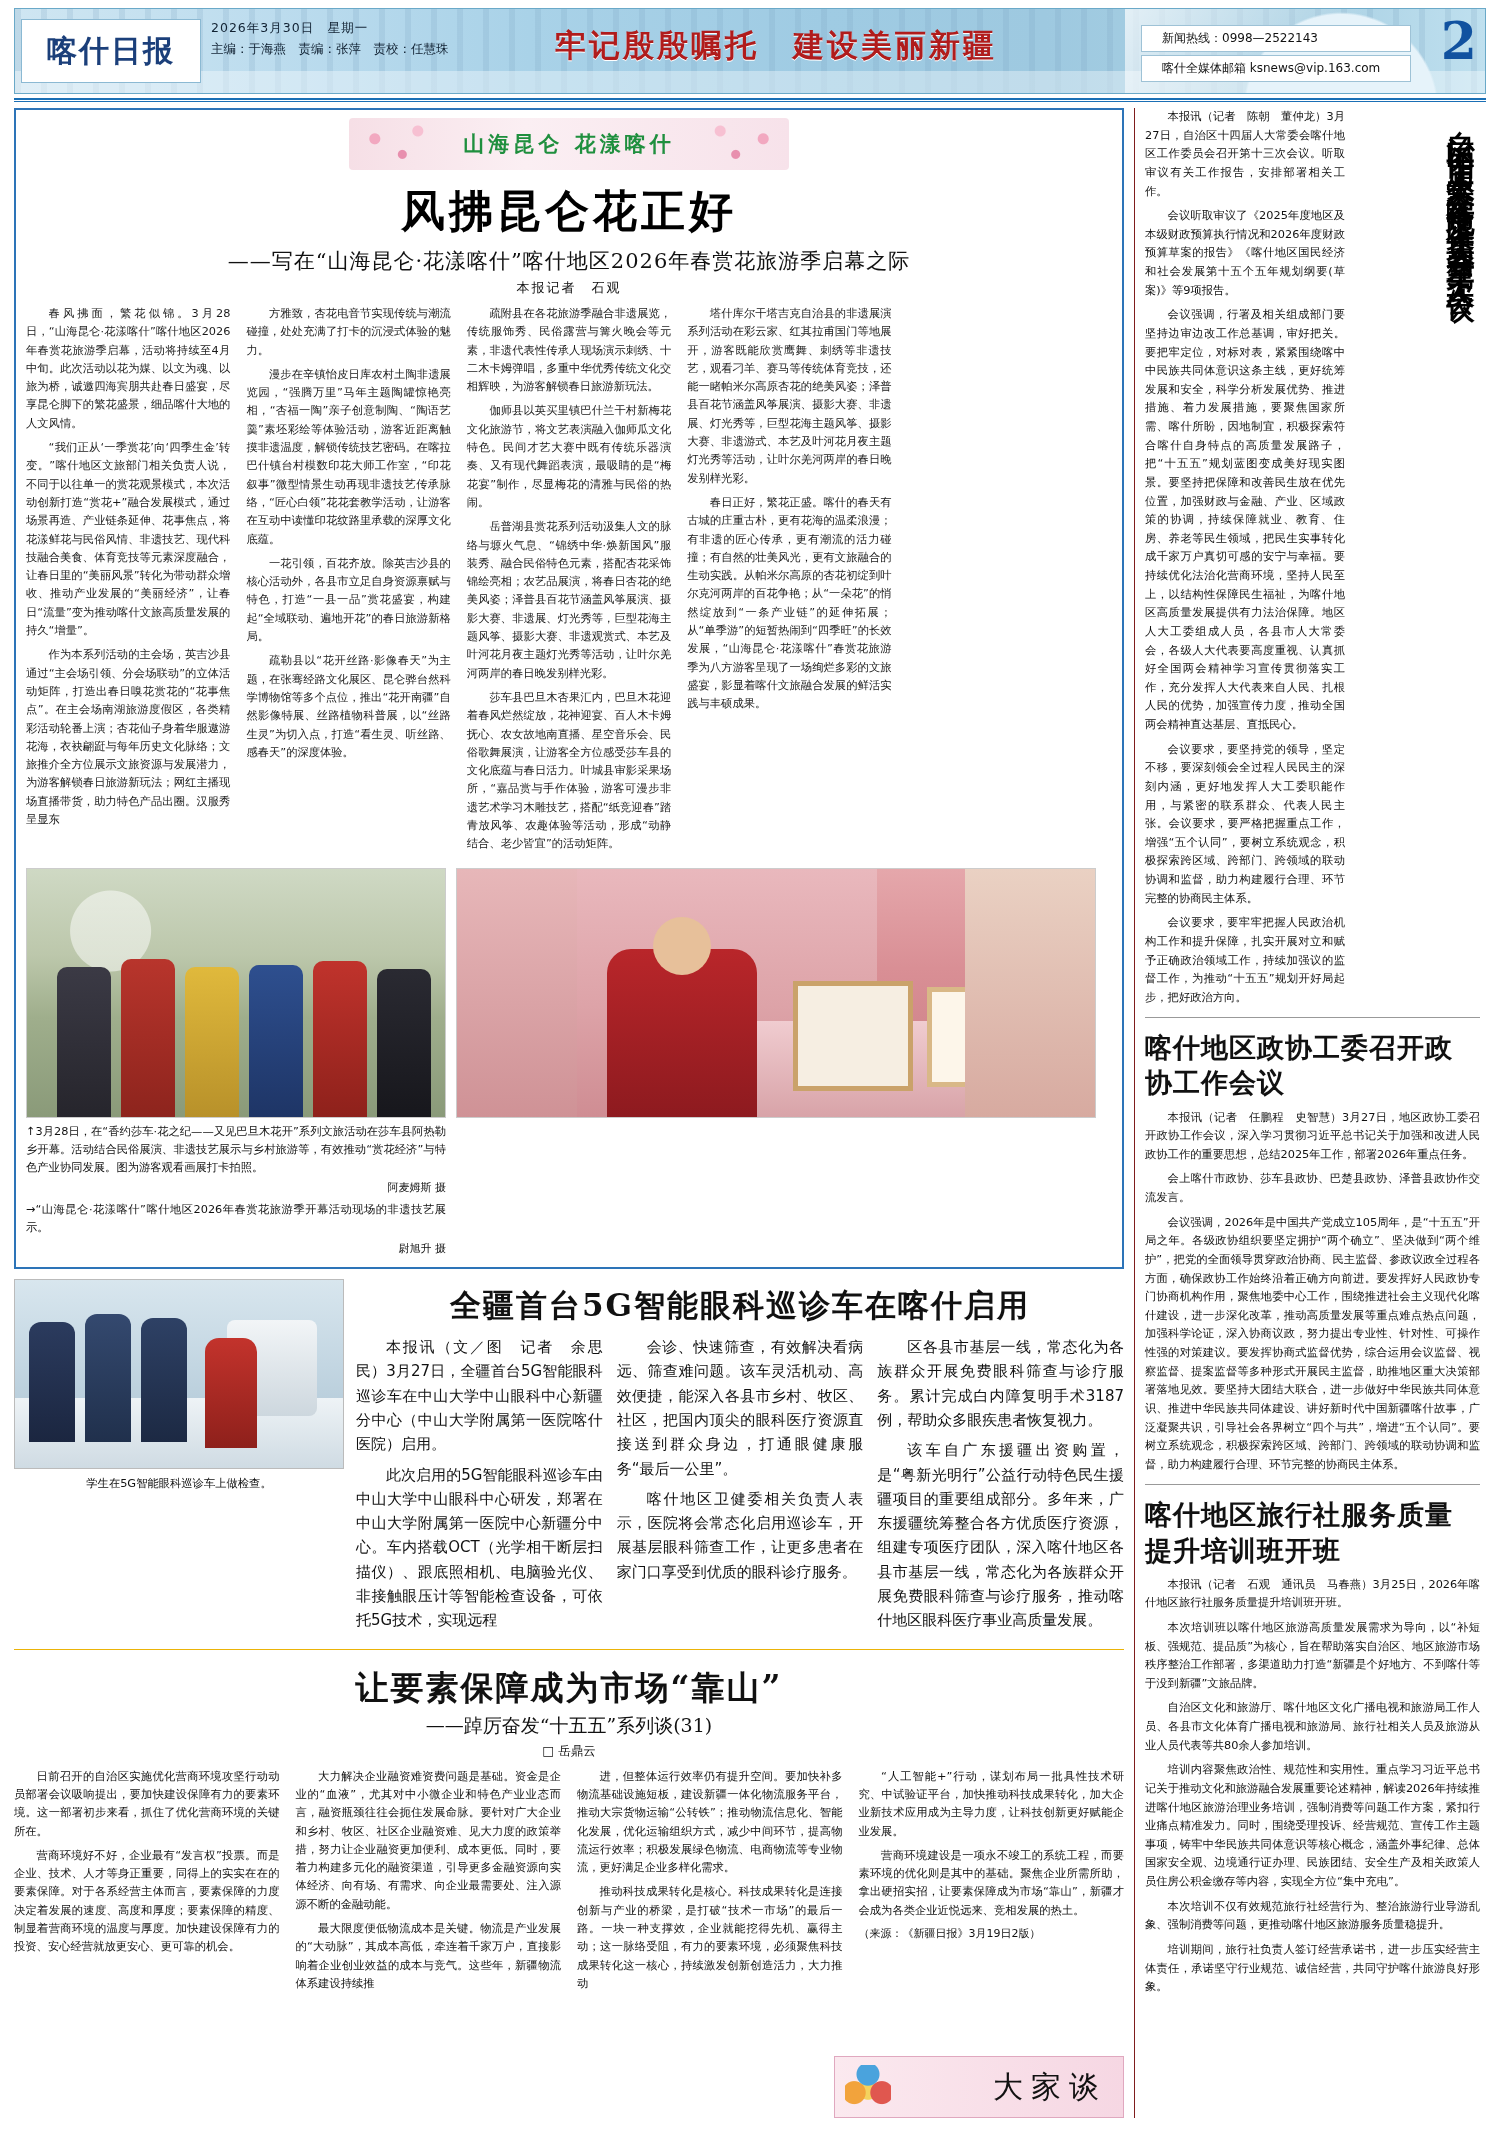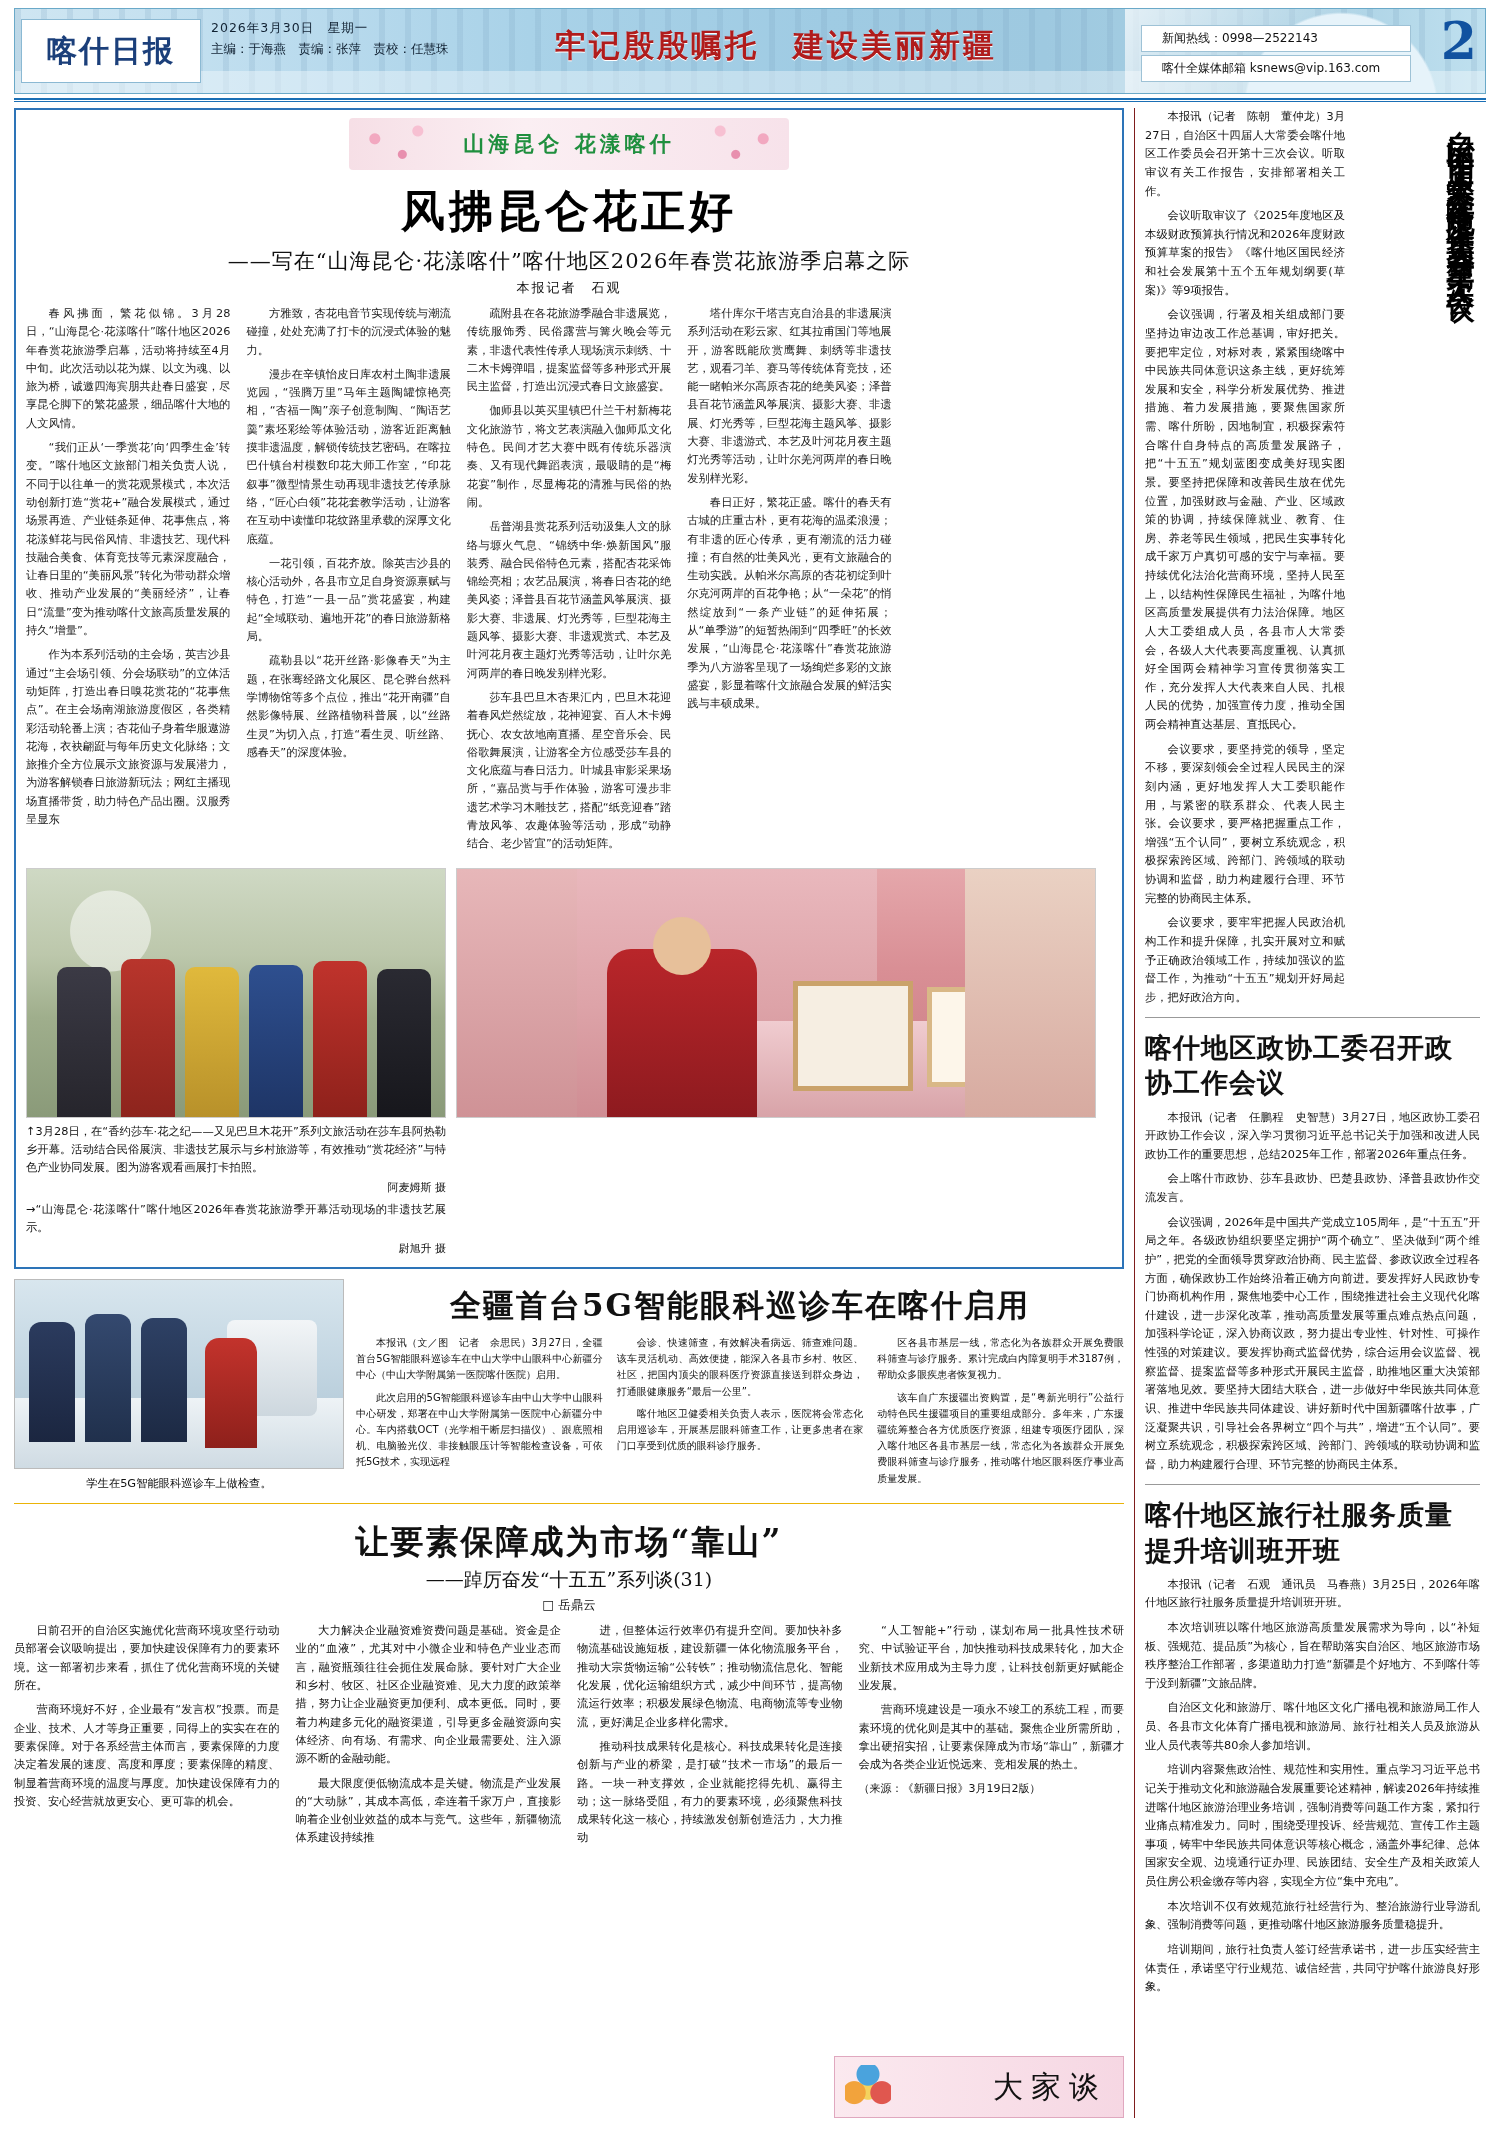--- a/index.html
+++ b/index.html
@@ -239,21 +239,21 @@
     background:linear-gradient(180deg,#d8e6ee 0%,#c3d6e2 45%,#a9c1d1 100%);
   }
   .g5-photo .van { position:absolute; left:0; bottom:0; width:100%; height:70px; background:linear-gradient(180deg,#eef3f6,#cfdbe3); }
   .g5-photo .eq { position:absolute; right:26px; top:40px; width:90px; height:96px; background:linear-gradient(180deg,#f2f5f7,#cdd7de); border-radius:8px; }
   .g5-photo .p1{position:absolute;left:14px;bottom:26px;width:46px;height:120px;background:linear-gradient(180deg,#2b3b5e,#1b2640);border-radius:12px 12px 0 0;}
   .g5-photo .p2{position:absolute;left:70px;bottom:26px;width:46px;height:128px;background:linear-gradient(180deg,#34496f,#20304c);border-radius:12px 12px 0 0;}
   .g5-photo .p3{position:absolute;left:126px;bottom:26px;width:46px;height:124px;background:linear-gradient(180deg,#2e4165,#1c2943);border-radius:12px 12px 0 0;}
   .g5-photo .p4{position:absolute;left:190px;bottom:20px;width:52px;height:110px;background:linear-gradient(180deg,#c3332c,#8e201b);border-radius:14px 14px 0 0;}
   .g5-cap { font-size:11.3px; line-height:1.6; margin-top:6px; text-align:center; }
   .g5-cols { flex:1; display:grid; grid-template-columns:repeat(3,1fr); gap:14px; }
-  .g5-cols p { margin:0 0 6px 0; font-size:10px; line-height:1.62; text-align:justify; text-indent:2em; }
+  .g5-cols p { margin:0 0 6px 0; font-size:15px; line-height:1.62; text-align:justify; text-indent:2em; }
   .g5-byline { font-size:11.3px; text-align:justify; margin:0 0 6px 0; }
 
   
   .bottom-sec { margin-top:10px; border-top:1px solid #eab308; padding-top:12px; }
   .bt-title {
     font-family:"DejaVu Serif", serif;
     font-weight:bold;
     font-size:33px;
     text-align:center;
     letter-spacing:2px;
@@ -361,21 +361,21 @@
           <p>“我们正从‘一季赏花’向‘四季生金’转变。”喀什地区文旅部门相关负责人说，不同于以往单一的赏花观景模式，本次活动创新打造“赏花+”融合发展模式，通过场景再造、产业链条延伸、花事焦点，将花漾鲜花与民俗风情、非遗技艺、现代科技融合美食、体育竞技等元素深度融合，让春日里的“美丽风景”转化为带动群众增收、推动产业发展的“美丽经济”，让春日“流量”变为推动喀什文旅高质量发展的持久“增量”。</p>
           <p>作为本系列活动的主会场，英吉沙县通过“主会场引领、分会场联动”的立体活动矩阵，打造出春日嗅花赏花的“花事焦点”。在主会场南湖旅游度假区，各类精彩活动轮番上演；杏花仙子身着华服遨游花海，衣袂翩跹与每年历史文化脉络；文旅推介全方位展示文旅资源与发展潜力，为游客解锁春日旅游新玩法；网红主播现场直播带货，助力特色产品出圈。汉服秀呈显东</p>
         </div>
         <div class="col">
           <p>方雅致，杏花电音节实现传统与潮流碰撞，处处充满了打卡的沉浸式体验的魅力。</p>
           <p>漫步在辛镇怡皮日库农村土陶非遗展览园，“强腾万里”马年主题陶罐惊艳亮相，“杏福一陶”亲子创意制陶、“陶语艺羹”素坯彩绘等体验活动，游客近距离触摸非遗温度，解锁传统技艺密码。在喀拉巴什镇台村模数印花大师工作室，“印花叙事”微型情景生动再现非遗技艺传承脉络，“匠心白领”花花套教学活动，让游客在互动中读懂印花纹路里承载的深厚文化底蕴。</p>
           <p>一花引领，百花齐放。除英吉沙县的核心活动外，各县市立足自身资源禀赋与特色，打造“一县一品”赏花盛宴，构建起“全域联动、遍地开花”的春日旅游新格局。</p>
           <p>疏勒县以“花开丝路·影像春天”为主题，在张骞经路文化展区、昆仑骅台然科学博物馆等多个点位，推出“花开南疆”自然影像特展、丝路植物科普展，以“丝路生灵”为切入点，打造“看生灵、听丝路、感春天”的深度体验。</p>
         </div>
         <div class="col">
-          <p>疏附县在各花旅游季融合非遗展览，传统服饰秀、民俗露营与篝火晚会等元素，非遗代表性传承人现场演示刺绣、十二木卡姆弹唱，提案监督等多种形式开展民主监督，打造出沉浸式春日文旅盛宴。</p>
+          <p>疏附县在各花旅游季融合非遗展览，传统服饰秀、民俗露营与篝火晚会等元素，非遗代表性传承人现场演示刺绣、十二木卡姆弹唱，多重中华优秀传统文化交相辉映，为游客解锁春日旅游新玩法。</p>
           <p>伽师县以英买里镇巴什兰干村新梅花文化旅游节，将文艺表演融入伽师瓜文化特色。民间才艺大赛中既有传统乐器演奏、又有现代舞蹈表演，最吸睛的是“梅花宴”制作，尽显梅花的清雅与民俗的热闹。</p>
           <p>岳普湖县赏花系列活动汲集人文的脉络与塬火气息、“锦绣中华·焕新国风”服装秀、融合民俗特色元素，搭配杏花采饰锦绘亮相；农艺品展演，将春日杏花的绝美风姿；泽普县百花节涵盖风筝展演、摄影大赛、非遗展、灯光秀等，巨型花海主题风筝、摄影大赛、非遗观赏式、本艺及叶河花月夜主题灯光秀等活动，让叶尔羌河两岸的春日晚发别样光彩。</p>
           <p>莎车县巴旦木杏果汇内，巴旦木花迎着春风烂然绽放，花神迎宴、百人木卡姆抚心、农女故地南直播、星空音乐会、民俗歌舞展演，让游客全方位感受莎车县的文化底蕴与春日活力。叶城县审影采果场所，“嘉品赏与手作体验，游客可漫步非遗艺术学习木雕技艺，搭配“纸竞迎春”踏青放风筝、农趣体验等活动，形成“动静结合、老少皆宜”的活动矩阵。</p>
         </div>
         <div class="col">
           <p>塔什库尔干塔吉克自治县的非遗展演系列活动在彩云家、红其拉甫国门等地展开，游客既能欣赏鹰舞、刺绣等非遗技艺，观看刁羊、赛马等传统体育竞技，还能一睹帕米尔高原杏花的绝美风姿；泽普县百花节涵盖风筝展演、摄影大赛、非遗展、灯光秀等，巨型花海主题风筝、摄影大赛、非遗游式、本艺及叶河花月夜主题灯光秀等活动，让叶尔羌河两岸的春日晚发别样光彩。</p>
           <p>春日正好，繁花正盛。喀什的春天有古城的庄重古朴，更有花海的温柔浪漫；有非遗的匠心传承，更有潮流的活力碰撞；有自然的壮美风光，更有文旅融合的生动实践。从帕米尔高原的杏花初绽到叶尔克河两岸的百花争艳；从“一朵花”的悄然绽放到“一条产业链”的延伸拓展；从“单季游”的短暂热闹到“四季旺”的长效发展，“山海昆仑·花漾喀什”春赏花旅游季为八方游客呈现了一场绚烂多彩的文旅盛宴，影显着喀什文旅融合发展的鲜活实践与丰硕成果。</p>
         </div>
         <div class="col"></div>
       </div>

